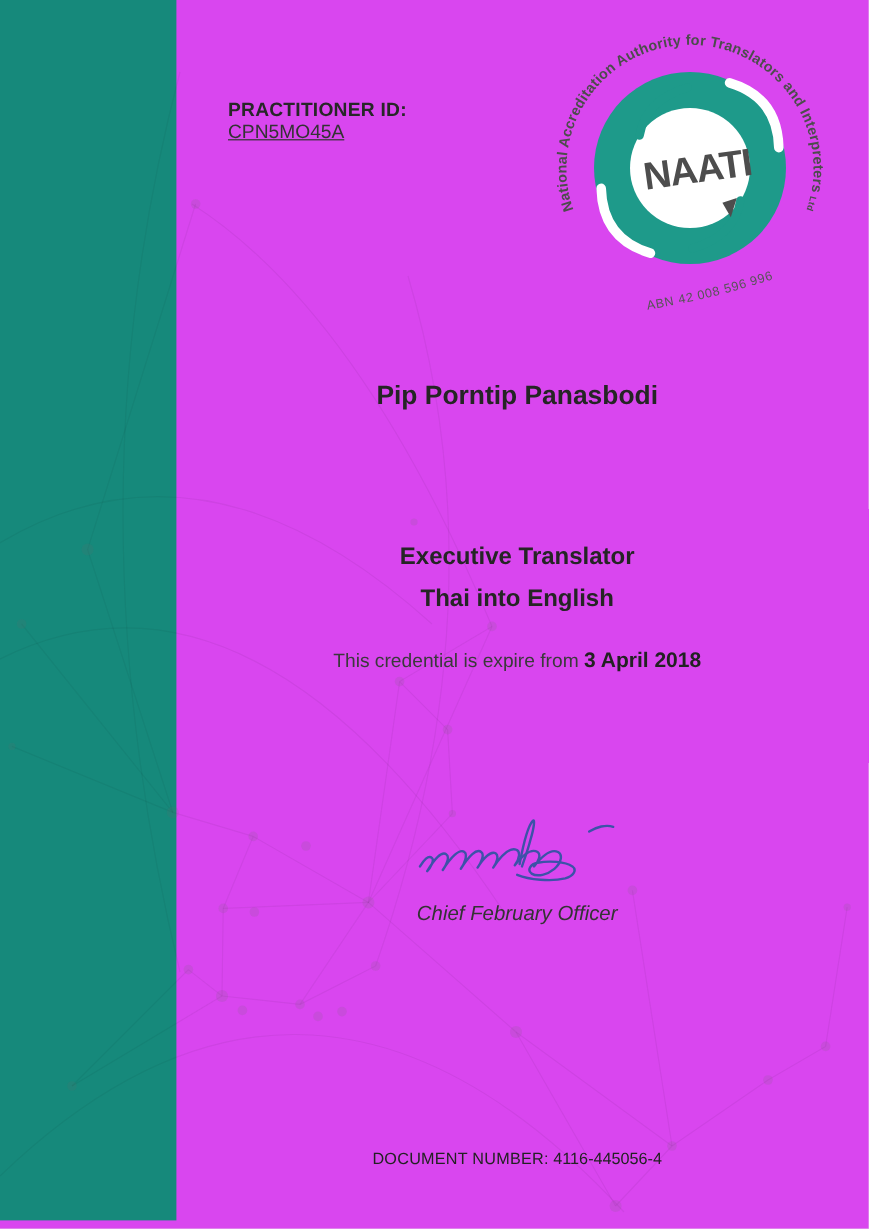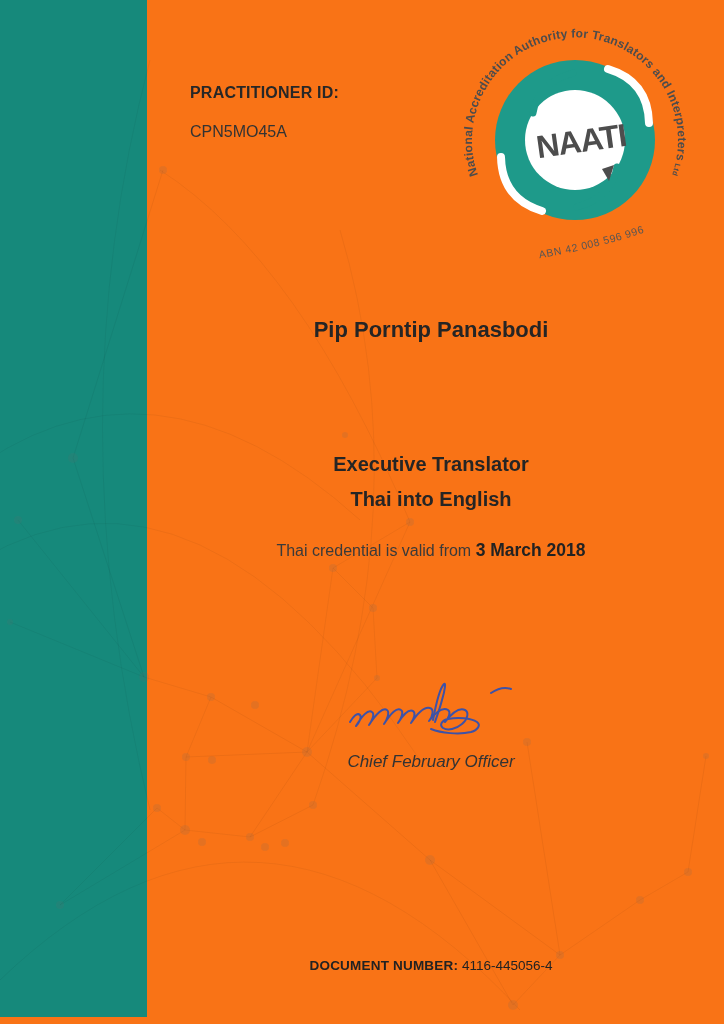--- a/index.html
+++ b/index.html
@@ -8,39 +8,39 @@
     --ink:#2E2E2E;
     --ink-soft:#3A3A3A;
     --sig-blue:#3D52A8;
   }
   *{margin:0;padding:0;box-sizing:border-box;}
   html,body{background:#e8e8e8;}
   body{font-family:"Liberation Sans", sans-serif;color:var(--ink);}
   .page{
     position:relative;
     width:724px;height:1024px;
-    background:#f97316;
+    background:#d946ef;
     overflow:hidden;
     margin:0 auto;
   }
   .teal-bar{
     position:absolute;left:0;top:0;width:147px;height:1017px;
     background:var(--sidebar-teal);
   }
   .network{
     position:absolute;left:0;top:0;width:724px;height:1024px;
     pointer-events:none;
   }
   .network path,.network line{stroke:#1a1a1a;stroke-opacity:0.05;stroke-width:1;fill:none;}
   .network circle{fill:#6b6b6b;fill-opacity:0.14;}
   .practitioner{
     position:absolute;left:190px;top:84px;
   }
   .practitioner-label{font-size:16px;font-weight:bold;letter-spacing:0.2px;color:#272727;}
-  .practitioner-value{margin-top:21px;font-size:16px;color:#333;}
+  .practitioner-value{font-size:16px;color:#333;text-decoration:underline;}
   .logo-svg{position:absolute;left:438px;top:3px;}
   .logo-ring{fill:var(--logo-teal);}
   .logo-hole{fill:#ffffff;}
   .logo-slash{stroke:#ffffff;stroke-width:8;fill:none;stroke-linecap:round;}
   .logo-hook{stroke:var(--logo-teal);stroke-width:7;fill:none;stroke-linecap:round;}
   .logo-arc-text{font-size:12px;font-weight:bold;fill:#4c4c4c;letter-spacing:0.2px;}
   .logo-arc-text .ltd{font-size:7.5px;}
   .logo-abn-text{font-size:10.5px;fill:#555;letter-spacing:0.6px;}
   .naati-mark{font-size:32px;font-weight:bold;fill:#4d4d4d;letter-spacing:-1px;}
   .naati-tas{fill:#4d4d4d;}
@@ -53,21 +53,21 @@
   .statement{top:400px;font-size:15.5px;color:var(--ink-soft);}
   .credential-title{top:453px;font-size:20px;font-weight:bold;color:#252525;}
   .credential-language{top:488px;font-size:20px;font-weight:bold;color:#252525;}
   .valid-line{top:540px;font-size:16px;color:var(--ink-soft);}
   .expiry-line{top:574px;font-size:16px;color:var(--ink-soft);}
   .valid-line b,.expiry-line b{font-size:17.5px;color:#222;}
   .signature-wrap{top:676px;height:64px;}
   .signature-svg path{stroke:var(--sig-blue);stroke-width:2;fill:none;stroke-linecap:round;stroke-linejoin:round;}
   .signatory-title{top:752px;font-size:17px;font-style:italic;color:#333;}
   .doc-number{top:958px;font-size:13.5px;color:#222;}
-  .doc-number .lbl{font-weight:bold;letter-spacing:0.2px;}
+  .doc-number .lbl{font-weight:normal;letter-spacing:0.2px;}
 </style>
 </head>
 <body>
 
 <div class="page">
 
   <div class="teal-bar"></div>
 
   <svg class="network" viewBox="0 0 724 1024" xmlns="http://www.w3.org/2000/svg" aria-hidden="true">
     <path d="M -40 480 Q 150 330 360 520"></path>
@@ -165,21 +165,21 @@
 
   <div class="content">
 
     <div class="recipient-name">Pip Porntip Panasbodi</div>
 
 
     <div class="credential-title">Executive Translator</div>
 
     <div class="credential-language">Thai into English</div>
 
-    <div class="valid-line"><span>Thai credential is valid from </span><b>3 March 2018</b></div>
+    <div class="valid-line"><span>This credential is expire from </span><b>3 April 2018</b></div>
 
 
     <div class="signature-wrap">
       <svg class="signature-svg" width="172" height="64" viewBox="0 0 172 64" xmlns="http://www.w3.org/2000/svg">
         <path d="M 5 46 C 8 41 12 36 15 39 C 17 41 14 47 11 50
                  C 17 40 23 33 27 36 C 30 38 27 45 24 49
                  C 31 38 38 31 42 34 C 45 36 42 44 39 48
                  C 46 37 52 31 56 34 C 59 36 56 43 53 47
                  C 58 39 64 33 68 35 C 71 37 69 43 66 47
                  C 72 38 79 30 85 32 C 89 33 88 40 84 45

